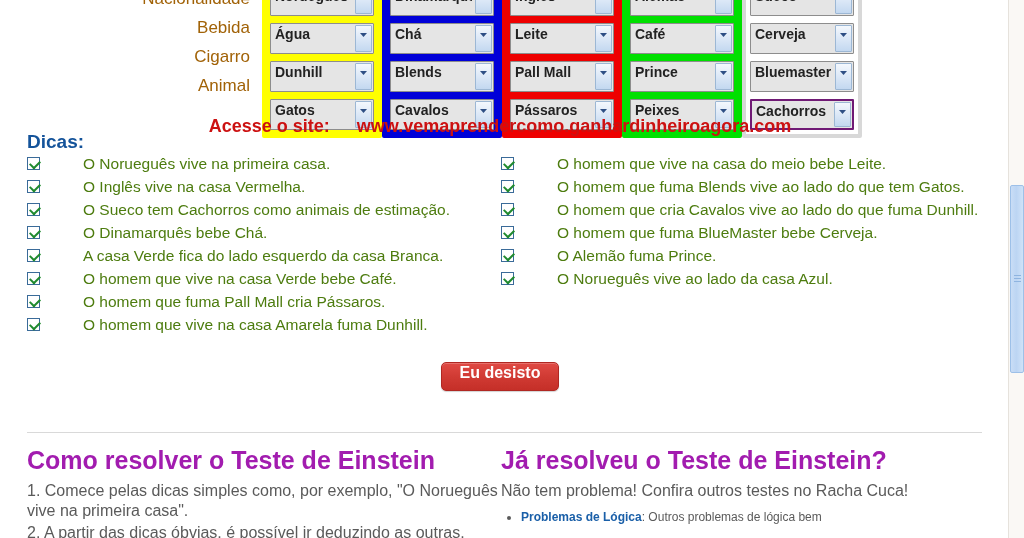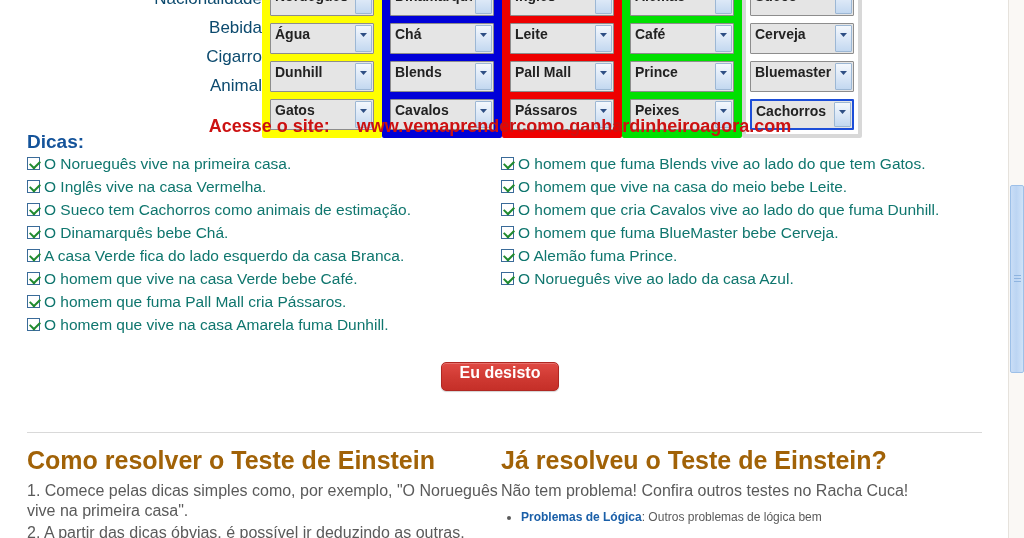--- a/index.html
+++ b/index.html
@@ -39,22 +39,22 @@
   .labels-col {
     width: 262px;
     padding-top: 6px;
     text-align: right;
     box-sizing: border-box;
   }
   .row-label {
     height: 29px;
     line-height: 29px;
     font-size: 17px;
-    color: #0c4a6e;
-    padding-right: 0;
+    color: #a16207;
+    padding-right: 12px;
     white-space: nowrap;
   }
   .house-col {
     width: 120px;
     margin-right: 0px;
     padding: 3px 4px 4px 4px;
     box-sizing: border-box;
     border: 4px solid transparent;
     border-radius: 2px;
   }
@@ -72,21 +72,21 @@
     border: 1px solid #8d8d8d;
     border-radius: 1px;
     box-sizing: border-box;
     font-size: 14px;
     color: #222;
     overflow: hidden;
     cursor: default;
     font-weight: bold;
   }
   .sel:last-child { margin-bottom: 0; }
-  .sel.focused { border: 2px solid #1d4ed8; }
+  .sel.focused { border: 2px solid #701a75; }
   .sel .sel-text {
     position: absolute;
     left: 4px;
     top: 0;
     right: 21px;
     line-height: 20px;
     white-space: nowrap;
     overflow: hidden;
   }
   .sel .sel-btn {
@@ -138,22 +138,23 @@
     top: 154px;
     width: 960px;
     display: flex;
   }
   .hints-col { width: 474px; }
   .hint {
     display: flex;
     align-items: flex-start;
     height: 23px;
     font-size: 15.5px;
-    color: #0f766e;
+    color: #4d7c0f;
     white-space: nowrap;
+    gap: 39px;
   }
   .cb {
     flex: none;
     width: 13px; height: 13px;
     margin-top: 3px;
     margin-right: 4px;
     background: #ffffff;
     border: 1px solid #3a6b99;
     box-sizing: border-box;
     position: relative;
@@ -208,21 +209,21 @@
     left: 27px;
     top: 444px;
     width: 960px;
     display: flex;
   }
   .bcol { width: 474px; }
   .bcol.right { margin-left: 0px; }
   .b-title {
     font-size: 25px;
     font-weight: bold;
-    color: #a16207;
+    color: #a21caf;
     line-height: 32px;
     margin-bottom: 5px;
     white-space: nowrap;
   }
   .b-par {
     font-size: 16px;
     line-height: 20px;
     color: #5a5a5a;
     margin: 0 0 2px 0;
   }
@@ -422,25 +423,25 @@
           <span class="hint-text">O homem que fuma Pall Mall cria Pássaros.</span>
         </div>
       <div class="hint">
           <span class="cb"></span>
           <span class="hint-text">O homem que vive na casa Amarela fuma Dunhill.</span>
         </div>
     </div>
     <div class="hints-col">
       <div class="hint">
           <span class="cb"></span>
+          <span class="hint-text">O homem que vive na casa do meio bebe Leite.</span>
+        </div>
+      <div class="hint">
+          <span class="cb"></span>
           <span class="hint-text">O homem que fuma Blends vive ao lado do que tem Gatos.</span>
-        </div>
-      <div class="hint">
-          <span class="cb"></span>
-          <span class="hint-text">O homem que vive na casa do meio bebe Leite.</span>
         </div>
       <div class="hint">
           <span class="cb"></span>
           <span class="hint-text">O homem que cria Cavalos vive ao lado do que fuma Dunhill.</span>
         </div>
       <div class="hint">
           <span class="cb"></span>
           <span class="hint-text">O homem que fuma BlueMaster bebe Cerveja.</span>
         </div>
       <div class="hint">

